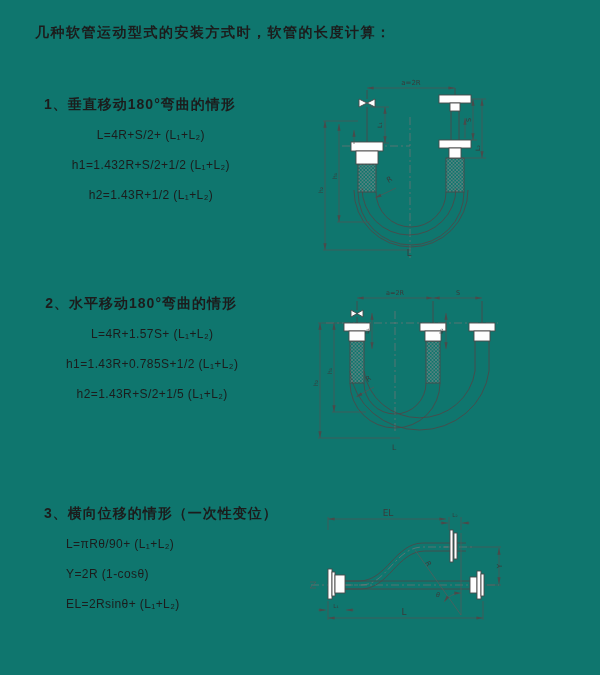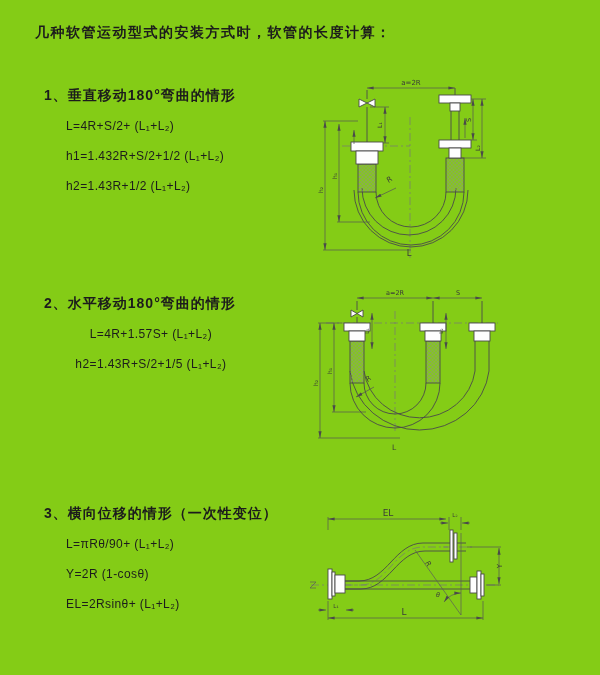--- a/index.html
+++ b/index.html
@@ -1,17 +1,17 @@
 <!DOCTYPE html>
 <html><head>
 <meta charset="utf-8">
 <style>
   html,body{margin:0;padding:0;background:#e8e8e8;}
   .page{
-    position:relative;width:600px;height:675px;background:#84cc16;
+    position:relative;width:600px;height:675px;background:#0f766e;
     font-family:"Liberation Sans","DejaVu Sans",sans-serif;color:#1c1c1c;
     overflow:hidden;margin:0 auto;
   }
   .doc-title{
     position:absolute;left:35px;top:24px;font-size:14px;font-weight:bold;
     letter-spacing:1.5px;white-space:nowrap;
   }
   .section{position:absolute;left:44px;}
   .sec-heading{font-size:14px;font-weight:bold;letter-spacing:1px;white-space:nowrap;}
   .formulas{margin-top:6px;padding-left:22px;}
@@ -25,33 +25,34 @@
   .part{fill:#fefefe;stroke:#4a4a4a;stroke-width:0.9;}
   .hose{stroke:#4a4a4a;stroke-width:0.9;}
 </style>
 </head>
 <body>
 
 <div class="page">
 
   <div class="doc-title">几种软管运动型式的安装方式时，软管的长度计算：</div>
 
-  <div class="section" style="top:87px;">
+  <div class="section" style="top:96px;text-align:center;">
     <div class="sec-heading">1、垂直移动180°弯曲的情形</div>
     <div class="formulas">
       <div class="formula">L=4R+S/2+ (L₁+L₂)</div>
       <div class="formula">h1=1.432R+S/2+1/2 (L₁+L₂)</div>
       <div class="formula">h2=1.43R+1/2 (L₁+L₂)</div>
     </div>
   </div>
 
   <div class="section" style="top:295px;text-align:center;">
     <div class="sec-heading">2、水平移动180°弯曲的情形</div>
     <div class="formulas">
       <div class="formula">L=4R+1.57S+ (L₁+L₂)</div>
+      <div class="formula">h1=1.43R+0.785S+1/2 (L₁+L₂)</div>
       <div class="formula">h2=1.43R+S/2+1/5 (L₁+L₂)</div>
     </div>
   </div>
 
   <div class="section" style="top:505px;">
     <div class="sec-heading">3、横向位移的情形（一次性变位）</div>
     <div class="formulas">
       <div class="formula">L=πRθ/90+ (L₁+L₂)</div>
       <div class="formula">Y=2R (1-cosθ)</div>
       <div class="formula">EL=2Rsinθ+ (L₁+L₂)</div>

